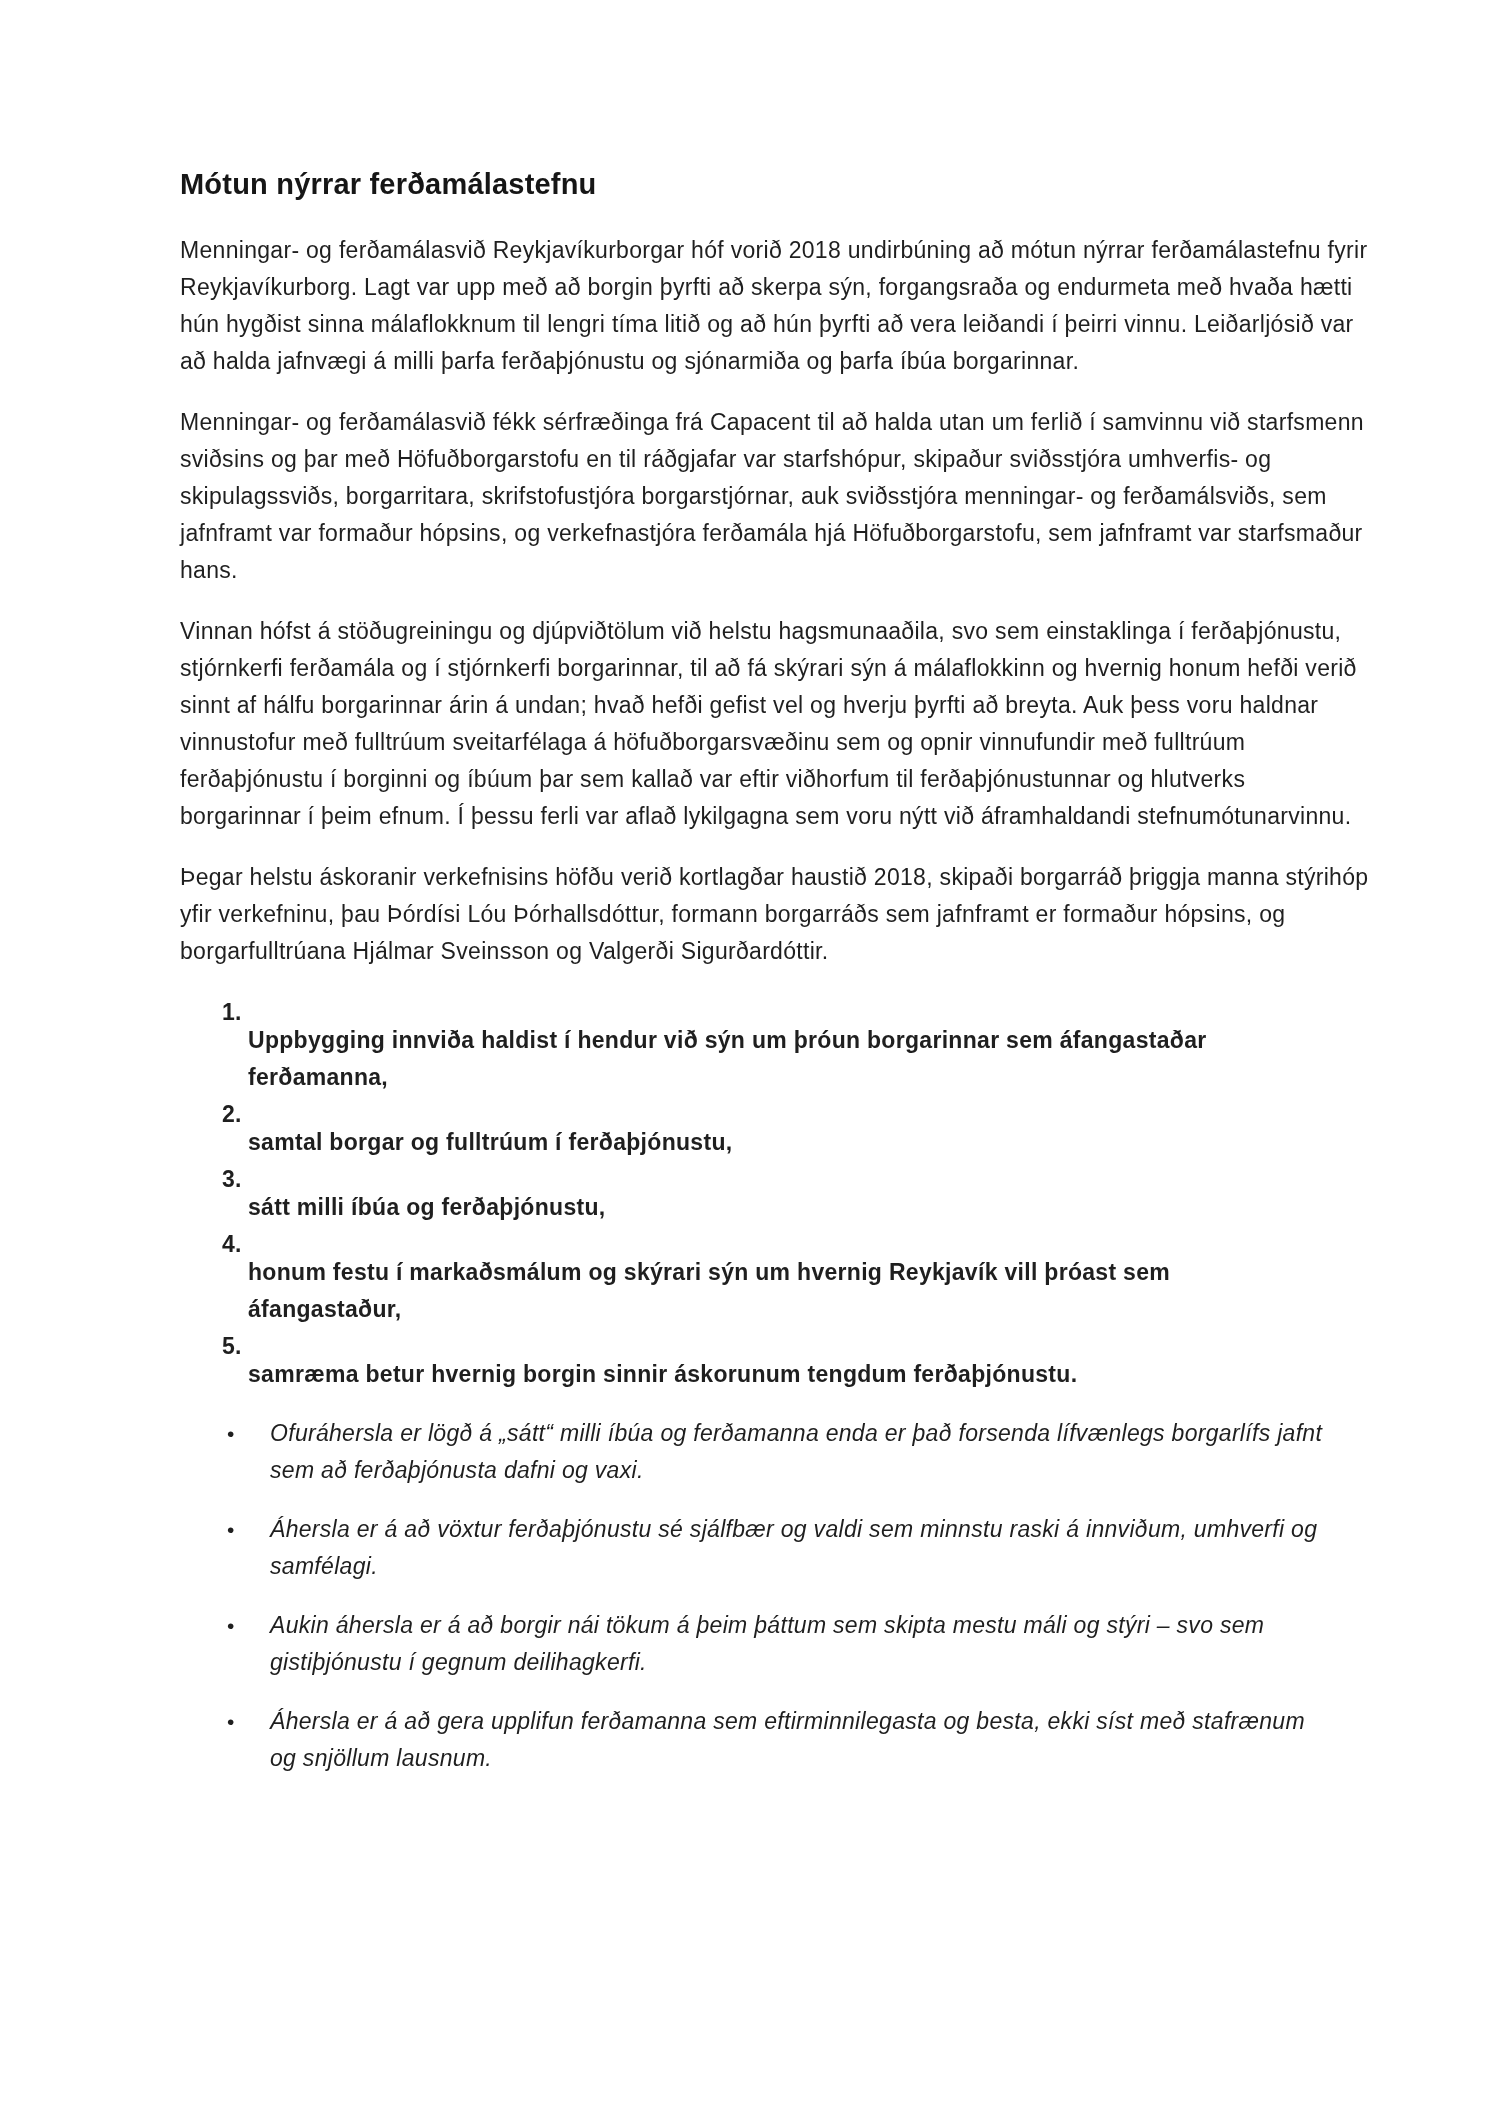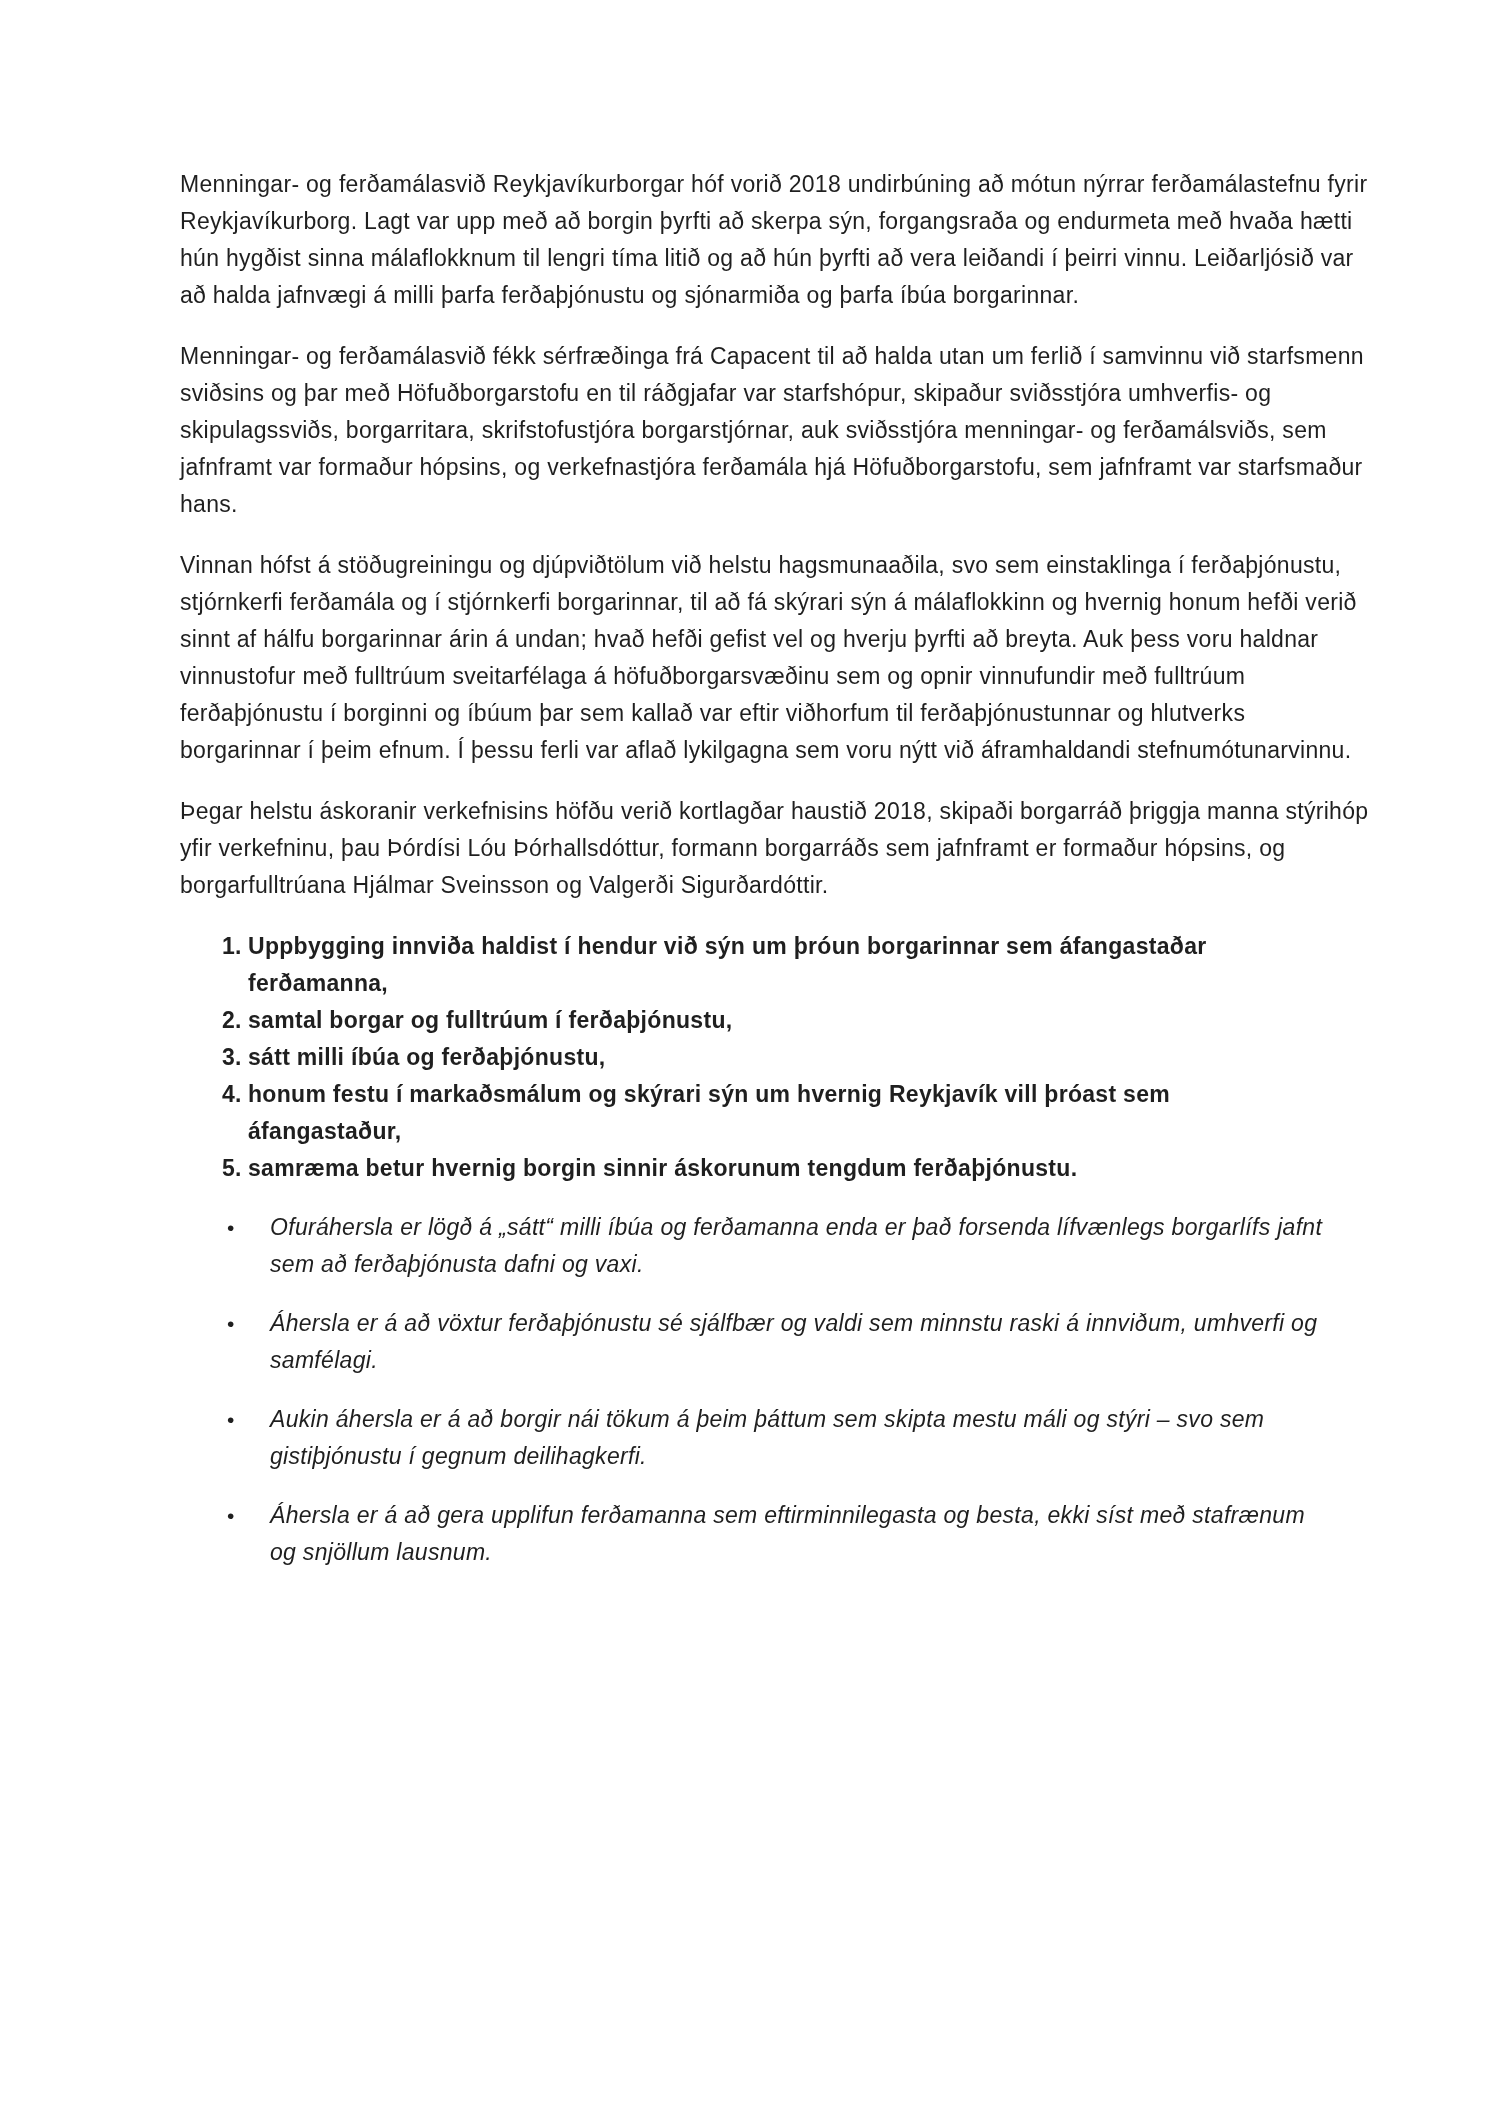--- a/index.html
+++ b/index.html
@@ -50,20 +50,21 @@
     font-size: 23px;
     line-height: 37px;
     letter-spacing: 0.3px;
   }
   .numbered-list .num {
     flex: 0 0 26px;
     min-width: 26px;
   }
   .numbered-list .num-text {
     flex: 1;
+    margin-top: 28px;
   }
   .bullet-list {
     list-style: none;
     margin: 0;
     padding: 0;
     max-width: 1150px;
   }
   .bullet-list li {
     display: flex;
     align-items: flex-start;
@@ -81,20 +82,21 @@
   .bullet-list .bullet-text {
     flex: 1;
     font-style: italic;
   }
 </style>
 </head>
 <body>
 
 <div class="page">
 
+  <h1 class="doc-title">Mótun nýrrar ferðamálastefnu</h1>
 
   <p class="para">Menningar- og ferðamálasvið Reykjavíkurborgar hóf vorið 2018 undirbúning að mótun nýrrar ferðamálastefnu fyrir Reykjavíkurborg. Lagt var upp með að borgin þyrfti að skerpa sýn, forgangsraða og endurmeta með hvaða hætti hún hygðist sinna málaflokknum til lengri tíma litið og að hún þyrfti að vera leiðandi í þeirri vinnu. Leiðarljósið var að halda jafnvægi á milli þarfa ferðaþjónustu og sjónarmiða og þarfa íbúa borgarinnar.</p>
   <p class="para">Menningar- og ferðamálasvið fékk sérfræðinga frá Capacent til að halda utan um ferlið í samvinnu við starfsmenn sviðsins og þar með Höfuðborgarstofu en til ráðgjafar var starfshópur, skipaður sviðsstjóra umhverfis- og skipulagssviðs, borgarritara, skrifstofustjóra borgarstjórnar, auk sviðsstjóra menningar- og ferðamálsviðs, sem jafnframt var formaður hópsins, og verkefnastjóra ferðamála hjá Höfuðborgarstofu, sem jafnframt var starfsmaður hans.</p>
   <p class="para">Vinnan hófst á stöðugreiningu og djúpviðtölum við helstu hagsmunaaðila, svo sem einstaklinga í ferðaþjónustu, stjórnkerfi ferðamála og í stjórnkerfi borgarinnar, til að fá skýrari sýn á málaflokkinn og hvernig honum hefði verið sinnt af hálfu borgarinnar árin á undan; hvað hefði gefist vel og hverju þyrfti að breyta. Auk þess voru haldnar vinnustofur með fulltrúum sveitarfélaga á höfuðborgarsvæðinu sem og opnir vinnufundir með fulltrúum ferðaþjónustu í borginni og íbúum þar sem kallað var eftir viðhorfum til ferðaþjónustunnar og hlutverks borgarinnar í þeim efnum. Í þessu ferli var aflað lykilgagna sem voru nýtt við áframhaldandi stefnumótunarvinnu.</p>
   <p class="para">Þegar helstu áskoranir verkefnisins höfðu verið kortlagðar haustið 2018, skipaði borgarráð þriggja manna stýrihóp yfir verkefninu, þau Þórdísi Lóu Þórhallsdóttur, formann borgarráðs sem jafnframt er formaður hópsins, og borgarfulltrúana Hjálmar Sveinsson og Valgerði Sigurðardóttir.</p>
 
   <ol class="numbered-list">
     <li>
       <span class="num">1.</span>
       <span class="num-text">Uppbygging innviða haldist í hendur við sýn um þróun borgarinnar sem áfangastaðar ferðamanna,</span>

